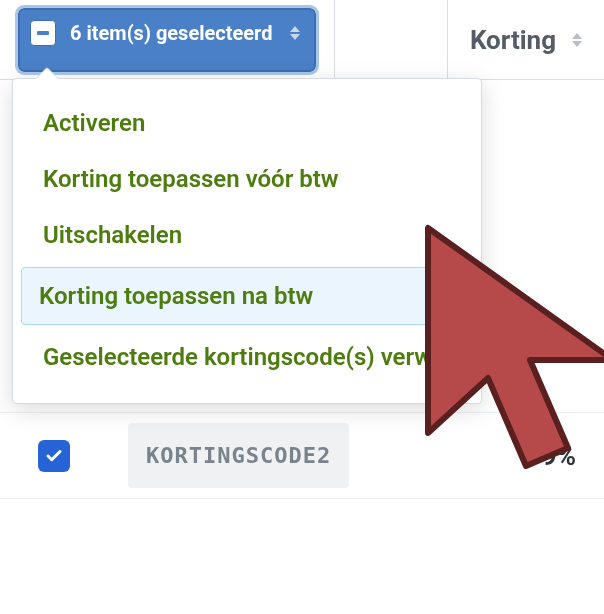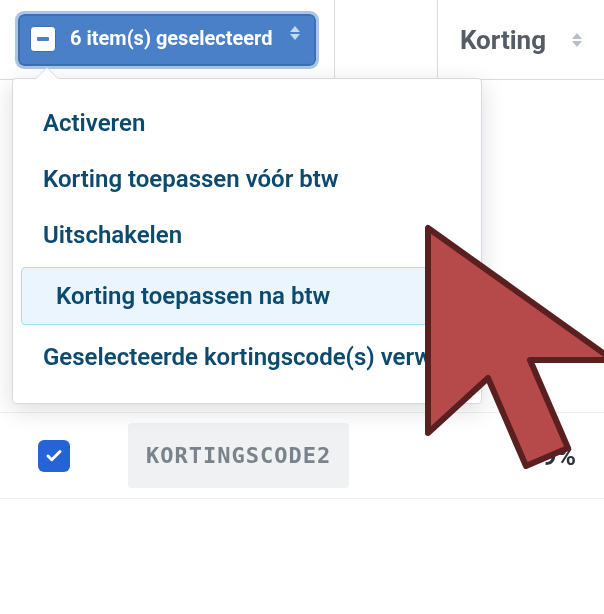--- a/index.html
+++ b/index.html
@@ -24,26 +24,27 @@
     padding: 14px 18px;
     border-right: 1px solid #d9dde2;
     flex: 0 0 auto;
     display: flex;
     align-items: center;
     height: 100%;
   }
 
   .bulk-dropdown-btn {
     display: inline-flex;
+    align-items: center;
     background: #4a80c7;
     color: #ffffff;
     border: 2px solid #3e6eb0;
     outline: 3px solid #a9c6e9;
     border-radius: 6px;
-    padding: 10px 14px 12px 10px;
+    padding: 10px 14px 24px 10px;
     font-size: 20px;
     font-weight: 700;
     cursor: pointer;
     gap: 14px;
   }
 
   .bulk-check {
     width: 26px;
     height: 26px;
     background: #ffffff;
@@ -92,21 +93,21 @@
   }
 
   .korting-cell {
     padding: 0 22px;
     display: flex;
     align-items: center;
     height: 100%;
     font-size: 26px;
     font-weight: 700;
     color: #555c66;
-    gap: 22px;
+    gap: 12px;
     cursor: pointer;
   }
   .korting-cell .col-sort-icon { color: #b9bec6; }
   .korting-cell .col-sort-icon .tri-up,
   .korting-cell .col-sort-icon .tri-down { opacity: 1; }
 
   
   .dropdown-panel {
     position: absolute;
     top: 78px;
@@ -128,33 +129,33 @@
     background: #ffffff;
     border-left: 1px solid #d5dae0;
     border-top: 1px solid #d5dae0;
     transform: rotate(45deg);
     border-radius: 2px 0 0 0;
   }
 
   .dd-item {
     font-size: 24px;
     font-weight: 600;
-    color: #0c4a6e;
+    color: #4d7c0f;
     padding: 14px 30px;
     cursor: pointer;
     white-space: nowrap;
     overflow: hidden;
     text-overflow: ellipsis;
   }
   .dd-item.highlight {
     background: #eaf5fd;
     border: 1px solid #a9d9f4;
     border-radius: 4px;
     margin: 4px 8px;
-    padding: 14px 34px;
+    padding: 14px 17px;
   }
 
   
   .table-body {
     margin-top: 332px; 
     border-top: 1px solid #eceff2;
   }
   .row {
     display: flex;
     align-items: center;

